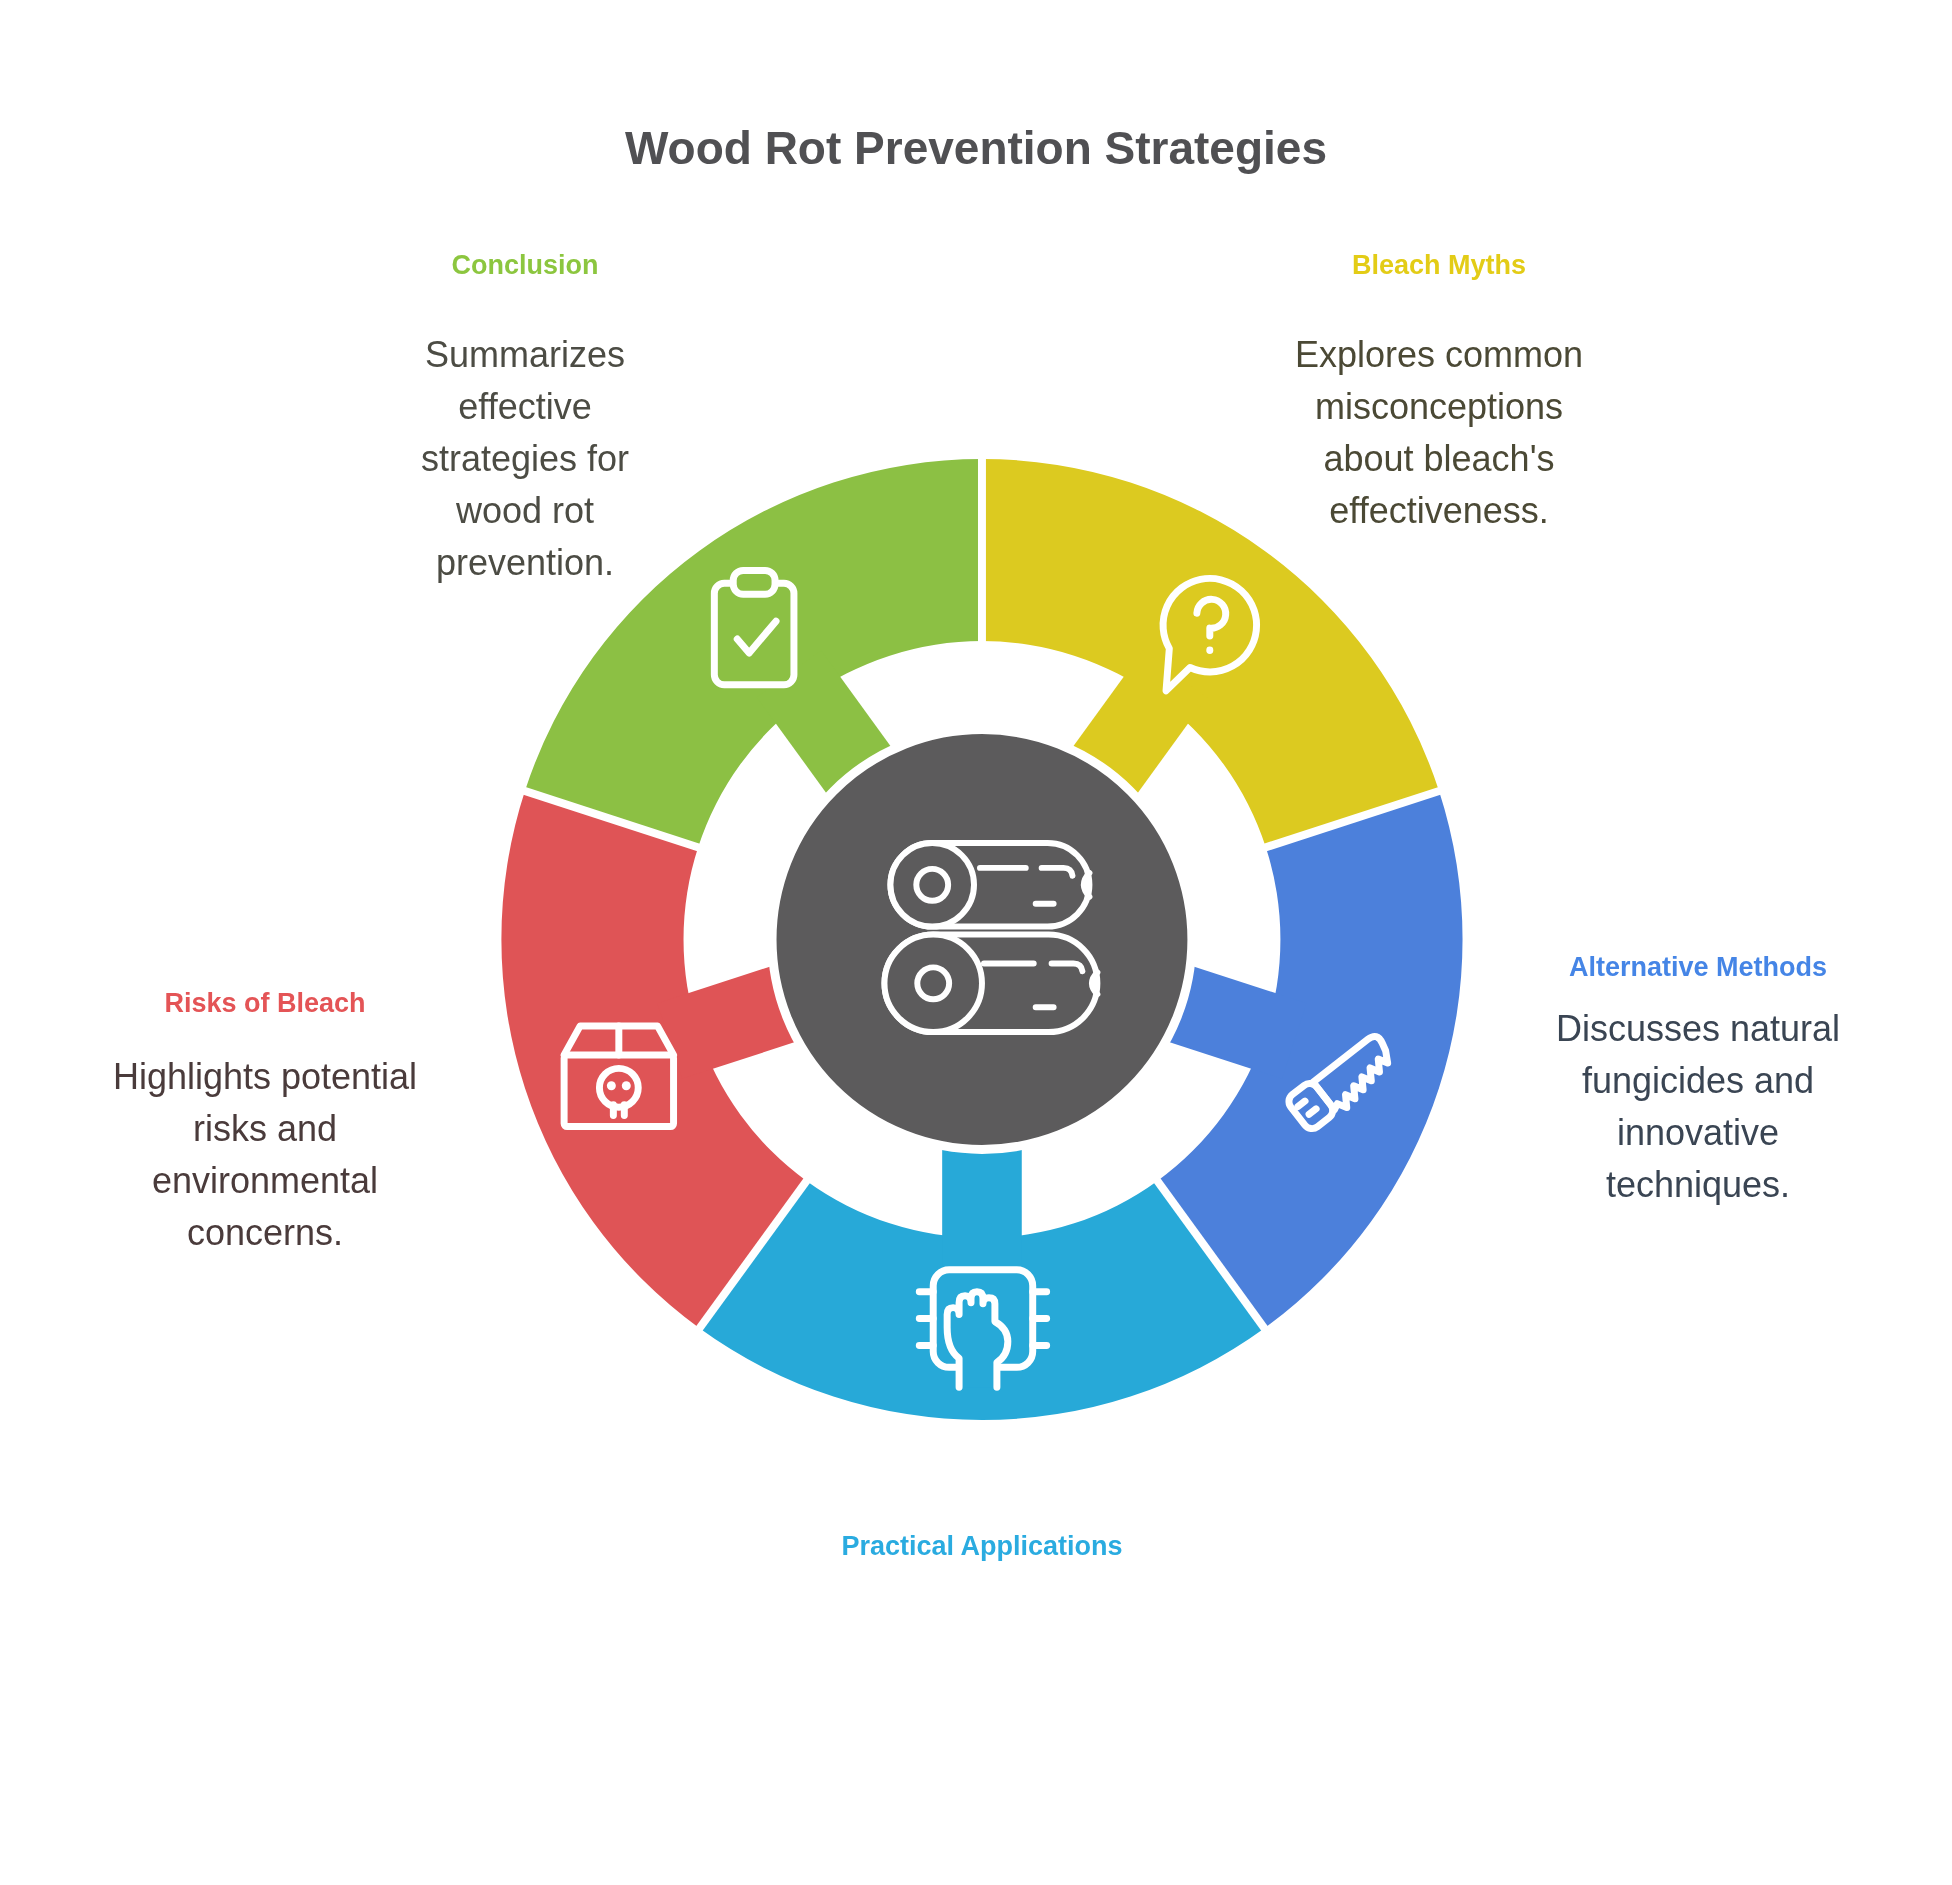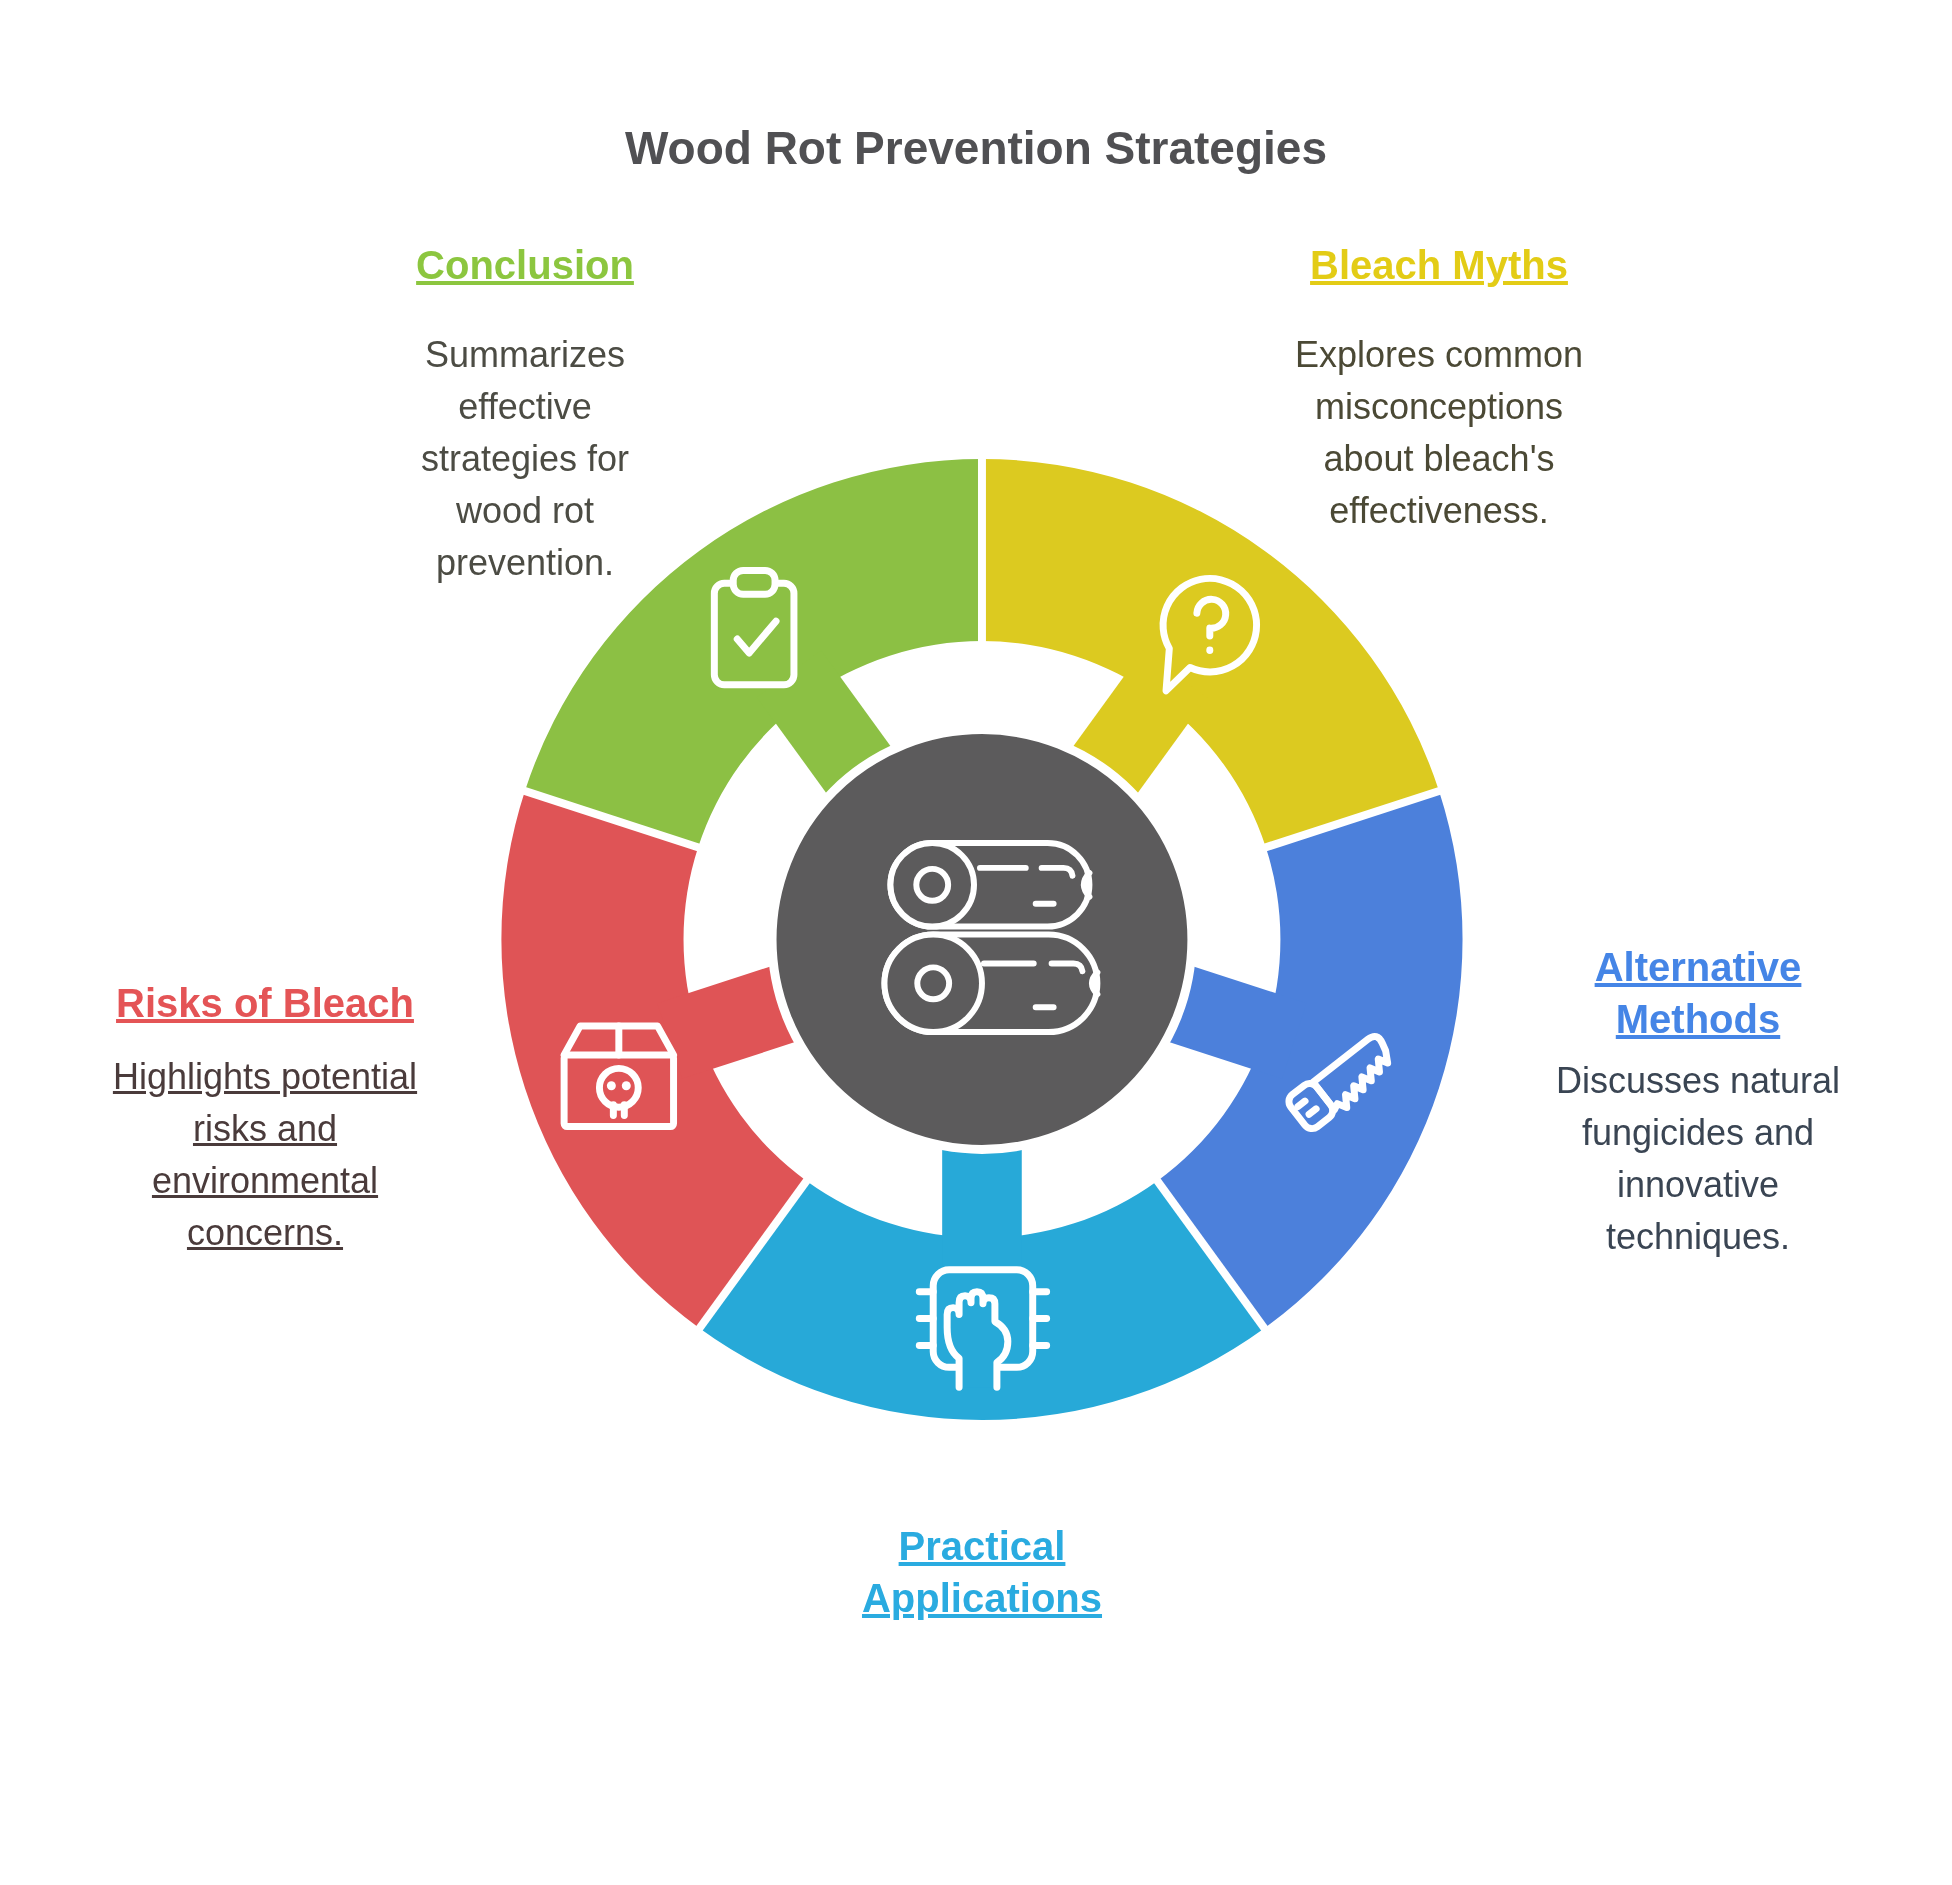--- a/index.html
+++ b/index.html
@@ -18,39 +18,39 @@
   .stl { fill:none; stroke:#fff; stroke-width:6; stroke-linecap:round; stroke-linejoin:round; }
   .logshape { stroke:#fff; stroke-width:6; stroke-linecap:round; stroke-linejoin:round; }
   .tab { stroke:#fff; stroke-width:7; stroke-linejoin:round; }
   .handfill { stroke:#fff; stroke-width:7; stroke-linecap:round; stroke-linejoin:round; }
   .fw { fill:#fff; stroke:none; }
   .spoke { stroke-width:80; }
   .sep { stroke:#fff; stroke-width:8; }
   .hub { stroke:#fff; stroke-width:9; }
 
   .label-block { position:absolute; text-align:center; }
-  .sec-heading { margin:0; font-size:40px; font-weight:700; line-height:52px;text-decoration:underline; }
+  .sec-heading { margin:0; font-size:27px; font-weight:700; line-height:52px; }
   .sec-desc { margin:16px auto; font-size:36px; font-weight:400; line-height:52px; }
 
   .block-conclusion { left:306px; top:239px; width:438px; }
   .block-conclusion .sec-desc { max-width:267px; margin-top:38px; }
 
   .block-bleach { left:1220px; top:239px; width:438px; }
   .block-bleach .sec-desc { max-width:318px; margin-top:38px; }
 
   .block-alternative { left:1479px; top:941px; width:438px; }
   .block-alternative .sec-heading { max-width:299px; margin:0 auto; }
   .block-alternative .sec-desc { max-width:328px; margin-top:10px; }
 
   .block-practical { left:763px; top:1520px; width:438px; }
   .block-practical .sec-heading { max-width:328px; margin:0 auto; }
   .block-practical .sec-desc { max-width:284px; margin-top:12px; }
 
   .block-risks { left:46px; top:977px; width:438px; }
-  .block-risks .sec-desc { max-width:316px; margin-top:22px;text-decoration:underline; }
+  .block-risks .sec-desc { max-width:316px; margin-top:22px; }
 </style>
 </head>
 <body>
 
 <div class="canvas">
 
   <div class="page-title" style="color: rgb(80, 80, 83);">Wood Rot Prevention Strategies</div>
 
   <svg class="wheel" viewBox="0 0 1962 1895" xmlns="http://www.w3.org/2000/svg">
 

